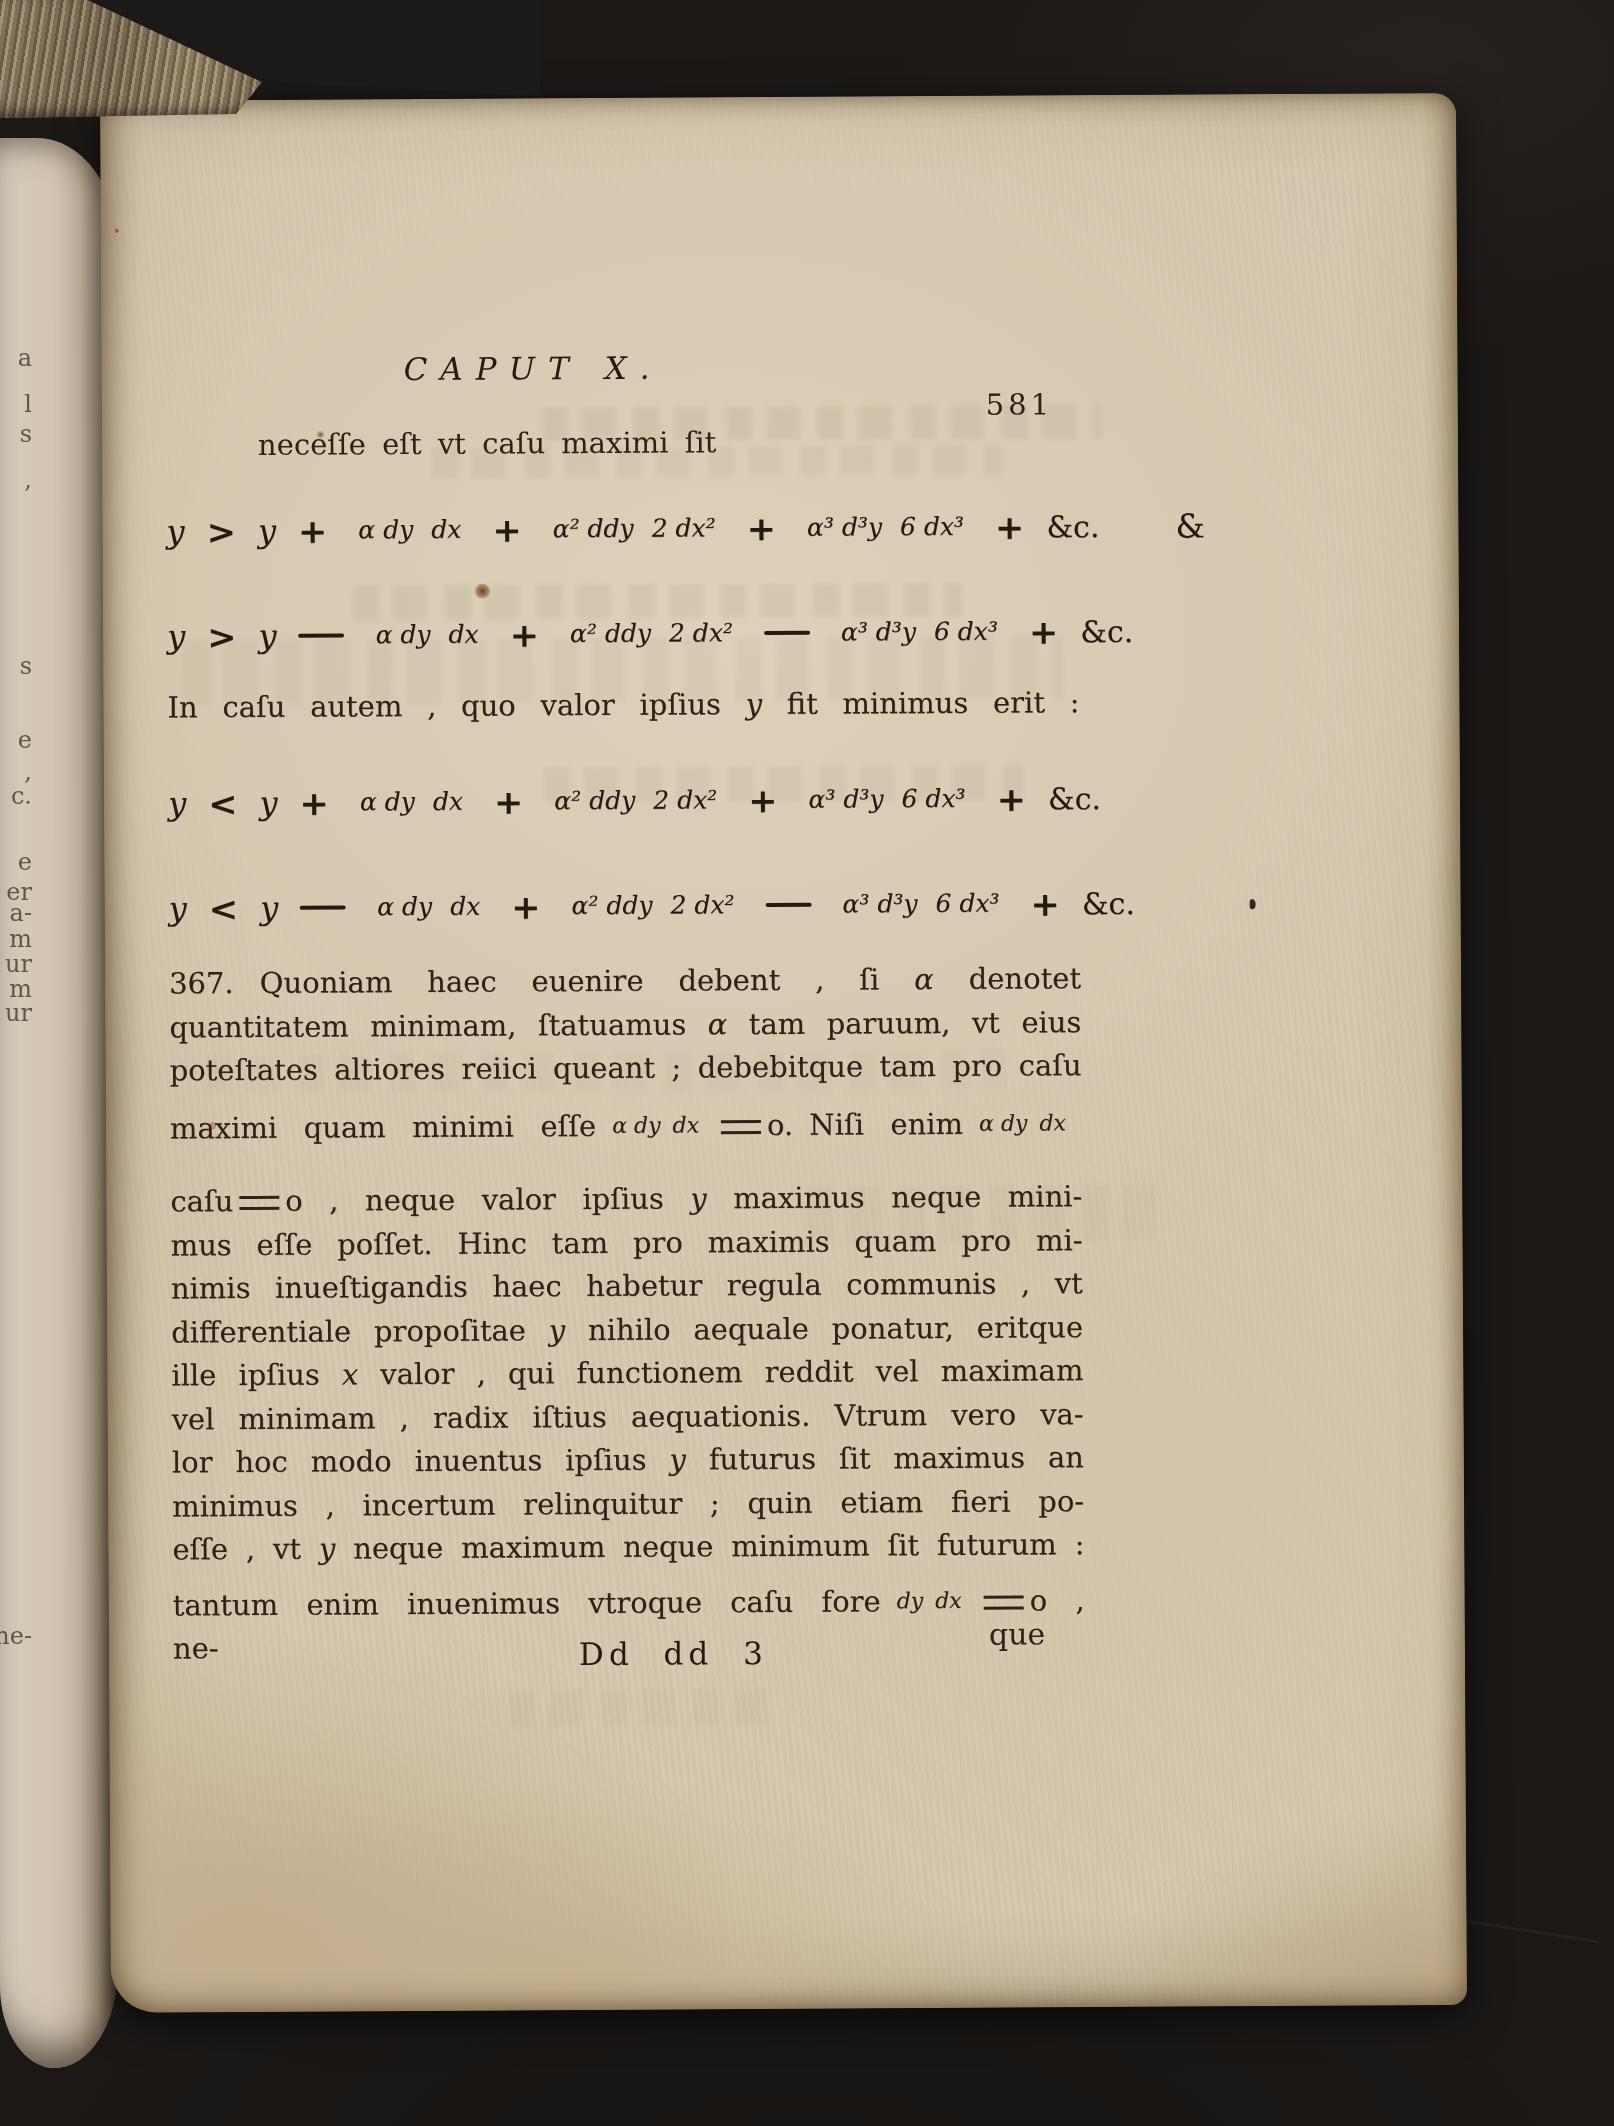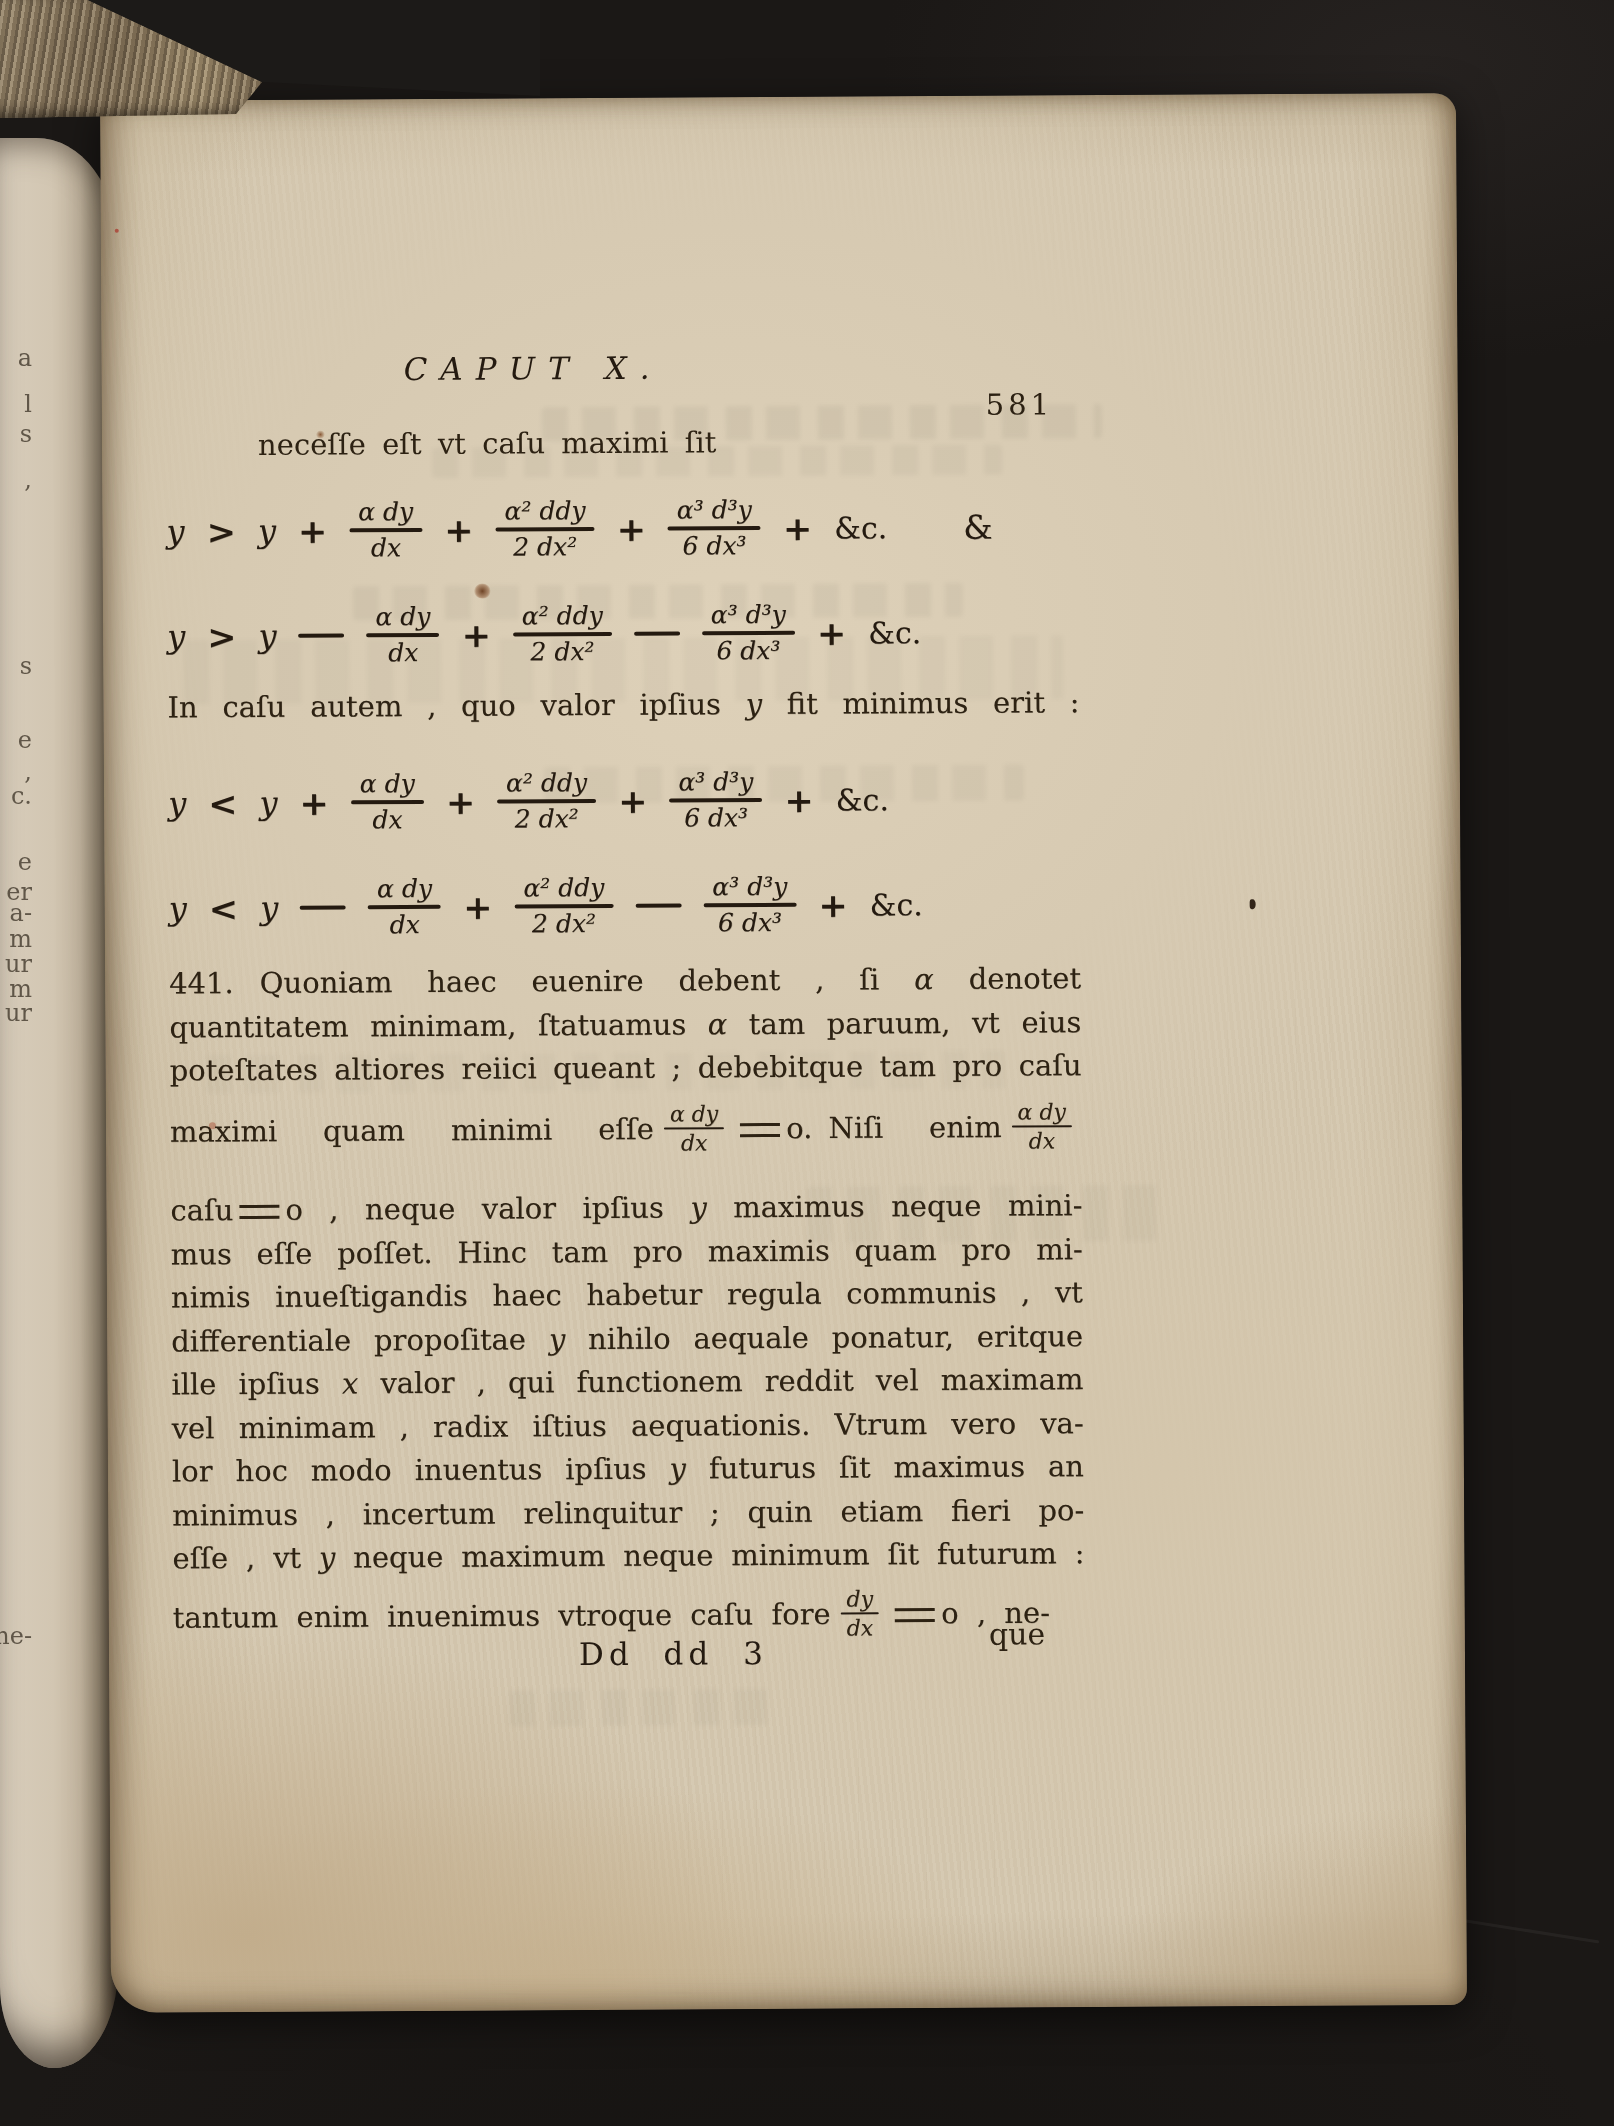--- a/index.html
+++ b/index.html
@@ -71,21 +71,21 @@
   .interline{position:absolute;left:64px;width:912px;font-size:29px;line-height:44px;
     text-align:justify;text-align-last:justify;text-shadow:0.3px 0.4px 0.5px rgba(45,34,19,.35);}
   
   .formula{position:absolute;left:64px;height:112px;display:flex;align-items:center;gap:22px;
     color:#241a10;font-size:32px;text-shadow:0.3px 0.5px 0.6px rgba(36,26,16,.4);}
   .formula .it{font-size:32px;}
   .op{font-size:35px;font-weight:600;line-height:1;transform:scaleY(.94);}
   .etc{font-size:30px;}
   .amp{font-size:33px;margin-left:54px;}
   .minus{display:inline-block;width:46px;height:4.5px;background:#241a10;border-radius:2px;}
-  .frac{display:inline-flex;flex-direction:column;align-items:center;vertical-align:middle;line-height:1.05;}
+  .frac{display:inline-flex;flex-direction:row;align-items:center;vertical-align:middle;line-height:1.05;}
   .frac .num,.frac .den{font-style:italic;font-size:25px;padding:0 9px;white-space:nowrap;}
   .fbar{align-self:stretch;height:3.5px;background:#241a10;margin:3px 0;border-radius:2px;}
   .bl .frac{margin:0 10px;transform:translateY(-2px);}
   .bl .frac .num,.bl .frac .den{font-size:22px;padding:0 6px;}
   .bl .fbar{height:2.5px;margin:2px 0;}
   .oldeq{display:inline-block;width:44px;height:16px;border-top:3.5px solid currentColor;
     border-bottom:3.5px solid currentColor;box-sizing:border-box;vertical-align:1px;margin:0 6px;}
   .bl .oldeq{width:40px;height:14px;border-top-width:3px;border-bottom-width:3px;}
   .spacer{display:inline-block;height:1px;}
   .sig{font-size:31px;letter-spacing:5px;word-spacing:15px;color:#241a10;}
@@ -238,21 +238,21 @@
         <span class="frac">
           <span class="num">α³ d³y</span>
           <span class="fbar"></span>
           <span class="den">6 dx³</span>
         </span>
         <span class="op">+</span>
         <span class="etc">&amp;c.</span>
       </div>
 
     <div class="bodyline-block" id="para" style="top:862px;">
-        <div class="bl"><span class="rm">441.</span><span class="spacer" style="width: 26px;"></span><span class="rm">Quoniam haec euenire debent , ſi </span><span class="it">α</span><span class="rm"> denotet</span></div>
+        <div class="bl"><span class="rm">367.</span><span class="spacer" style="width: 26px;"></span><span class="rm">Quoniam haec euenire debent , ſi </span><span class="it">α</span><span class="rm"> denotet</span></div>
         <div class="bl"><span class="rm">quantitatem minimam, ſtatuamus </span><span class="it">α</span><span class="rm"> tam paruum, vt eius</span></div>
         <div class="bl"><span class="rm">poteſtates altiores reiici queant ; debebitque tam pro caſu</span></div>
         <div class="bl tall"><span class="rm">maximi quam minimi eſſe</span><span class="frac">
             <span class="num">α dy</span>
             <span class="fbar"></span>
             <span class="den">dx</span>
           </span><span class="oldeq"></span><span class="rm">o.</span><span class="spacer" style="width: 16px;"></span><span class="rm">Niſi enim</span><span class="frac">
             <span class="num">α dy</span>
             <span class="fbar"></span>
             <span class="den">dx</span>

